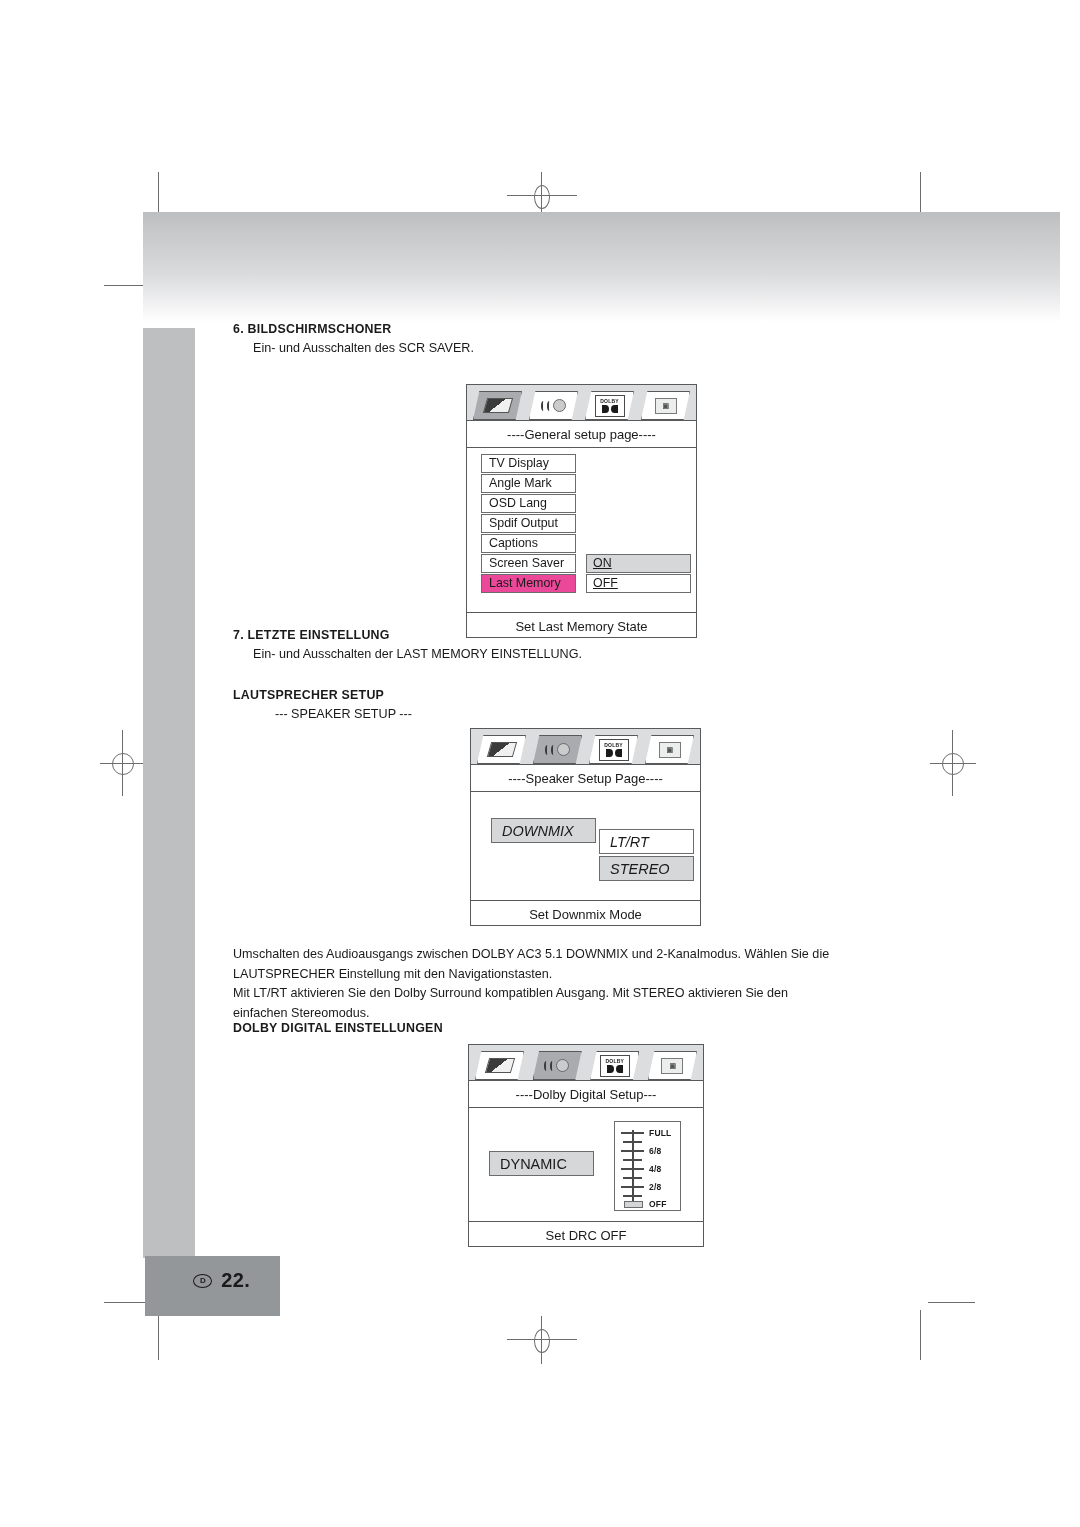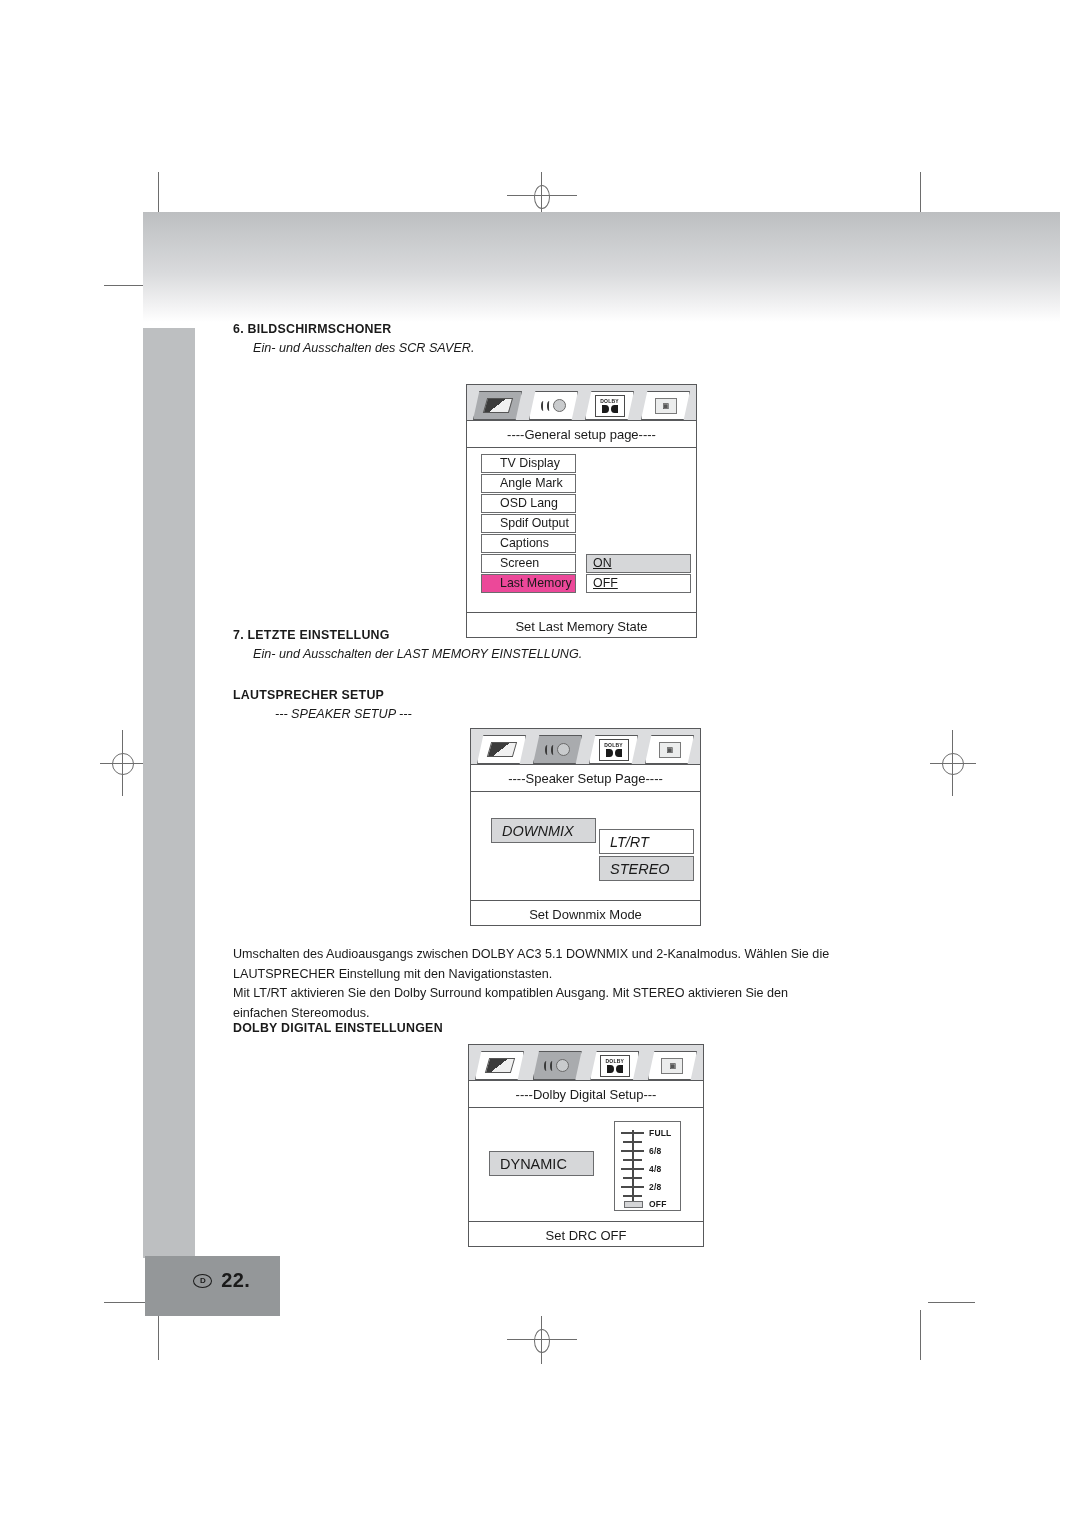--- a/index.html
+++ b/index.html
@@ -105,21 +105,20 @@
     font-weight: bold;
     margin: 0;
     letter-spacing: 0.25px;
     color: #1a1a1a;
   }
   p.sec-body {
     font-size: 12.6px;
     margin: 4px 0 0 0;
     line-height: 17px;
     color: #1a1a1a;
-    font-style: italic;
   }
   p.sec-body.indent1 { padding-left: 20px; }
   p.sec-body.indent2 { padding-left: 42px; }
 
   .para {
     font-size: 12.6px;
     line-height: 19.5px;
     margin: 0;
     color: #1a1a1a;
   }
@@ -253,21 +252,21 @@
     gap: 1px;
   }
   .menu-item {
     width: 95px;
     height: 19px;
     box-sizing: border-box;
     border: 1.2px solid #6b6c6e;
     background: #ffffff;
     font-size: 12.4px;
     line-height: 17px;
-    padding-left: 18px;
+    padding-left: 7px;
     color: #1a1a1a;
   }
   .menu-item.hl { background: #ec4899; }
 
   .opt-col {
     position: absolute;
     left: 119px;
     display: flex;
     flex-direction: column;
     gap: 1px;

